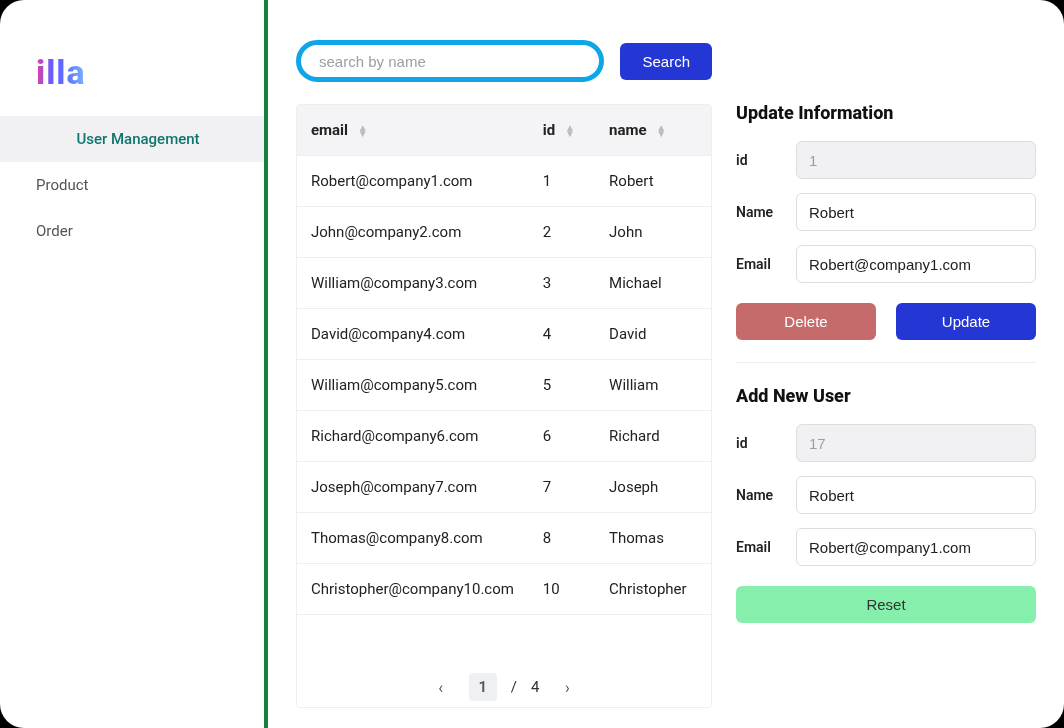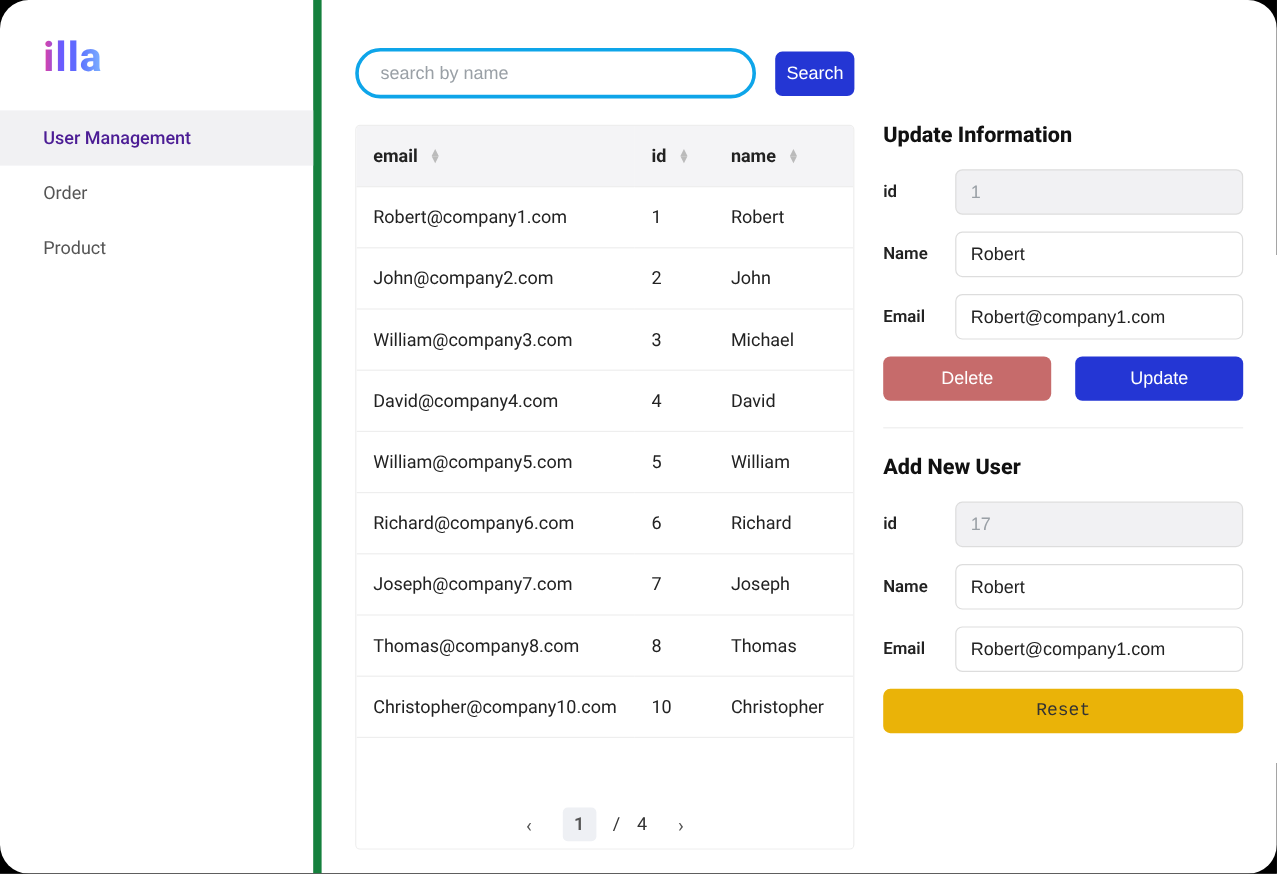--- a/index.html
+++ b/index.html
@@ -3,55 +3,55 @@
 <meta charset="utf-8">
 <style>
   * { box-sizing: border-box; margin: 0; padding: 0; }
   html, body { width: 1064px; height: 728px; font-family: -apple-system, BlinkMacSystemFont, "Segoe UI", Roboto, Helvetica, Arial, sans-serif; background: #000; }
   .app {
     width: 1064px; height: 728px; background: #fff; border-radius: 24px; overflow: hidden;
     display: flex;
   }
   
   .sidebar {
-    width: 268px; flex-shrink: 0; padding: 28px 0 0 0; border-right: 7px solid #15803d;
+    width: 268px; flex-shrink: 0; padding: 52px 0 0 0; border-right: 4px solid #15803d;
   }
   .logo {
     margin: 0 0 24px 36px;
     font-size: 34px; font-weight: 800; letter-spacing: 1px;
     background: linear-gradient(90deg, #e33fa1 0%, #6a5cff 30%, #5b6fff 60%, #7fb6ff 100%);
     -webkit-background-clip: text; background-clip: text; color: transparent;
     display: inline-block;
   }
   .nav { display: flex; flex-direction: column; }
   .nav-item {
     padding: 14px 24px 14px 36px; font-size: 15px; color: #555; cursor: pointer;
   }
   .nav-item.active {
-    background: #f1f1f3; color: #4c1d95; font-weight: 500;
+    background: #f1f1f3; color: #0f766e; font-weight: 500; text-align: center;
   }
   
   .main {
     flex: 1; padding: 40px 28px 20px 28px; display: flex; gap: 24px; overflow: hidden;
   }
   .left-col { flex: 1; display: flex; flex-direction: column; min-width: 0; }
   .search-row { display: flex; gap: 16px; align-items: center; margin-bottom: 22px; }
   .search-input {
-    flex: 1; height: 42px; border: 3px solid #0ea5e9; border-radius: 21px;
+    flex: 1; height: 42px; border: 5px solid #0ea5e9; border-radius: 21px;
     padding: 0 18px; font-size: 15px; color: #333; outline: none;
   }
   .search-input::placeholder { color: #9aa0a6; }
   .btn {
     border: none; border-radius: 6px; font-size: 15px; cursor: pointer;
     padding: 10px 18px; color: #fff;
   }
   .btn-primary { background: #2436d4; }
   .btn-danger { background: #c66b6b; }
-  .btn-secondary { background: #eab308; color: #333; font-family: Liberation Mono, monospace; }
-  .btn-search { padding: 10px 9px; }
+  .btn-secondary { background: #86efac; color: #333; }
+  .btn-search { padding: 10px 22px; }
   
   .table-wrap { flex: 1; overflow: hidden; border: 1px solid #eee; border-radius: 4px; display:flex; flex-direction:column; }
   .tbl { width: 100%; border-collapse: collapse; table-layout: fixed; }
   .tbl thead th {
     background: #f4f4f6; text-align: left; font-weight: 700; font-size: 15px;
     padding: 16px 14px; border-bottom: 1px solid #eee; color: #222;
   }
   .tbl thead th .sort { color: #bbb; font-size: 10px; margin-left: 6px; display:inline-flex; flex-direction:column; line-height:6px; vertical-align:middle;}
   .tbl tbody td {
     padding: 16px 14px; border-bottom: 1px solid #eee; font-size: 15px; color: #222;
@@ -75,35 +75,35 @@
   
   .right-col { width: 300px; flex-shrink: 0; padding-top: 62px; }
   .panel-title { font-size: 18px; font-weight: 800; margin-bottom: 18px; color:#111; }
   .field-row { display:flex; align-items:center; gap: 12px; margin-bottom: 14px; }
   .field-row label { width: 48px; font-size: 14px; color:#222; font-weight:600; }
   .field-row input {
     flex:1; height: 38px; border:1px solid #ddd; border-radius:6px; padding: 0 12px;
     font-size: 15px; color:#222; outline:none; background:#fff;
   }
   .field-row input:disabled { background:#f1f1f3; color:#9aa0a6; }
-  .btn-row { display:flex; gap: 20px; margin-top: 8px; }
+  .btn-row { display:flex; gap: 20px; margin-top: 20px; }
   .btn-row .btn { flex:1; text-align:center; }
   .divider { height:1px; background:#eee; margin: 22px 0; }
 </style>
 </head>
 <body>
 
 <div class="app">
 
   <aside class="sidebar">
     <div class="logo">illa</div>
     <nav class="nav">
       <div class="nav-item active">User Management</div>
+      <div class="nav-item">Product</div>
       <div class="nav-item">Order</div>
-      <div class="nav-item">Product</div>
     </nav>
   </aside>
 
   <main class="main">
     <div class="left-col">
       <div class="search-row">
         <input class="search-input" type="text" placeholder="search by name" style="">
         <button class="btn btn-primary btn-search">Search</button>
       </div>
 

